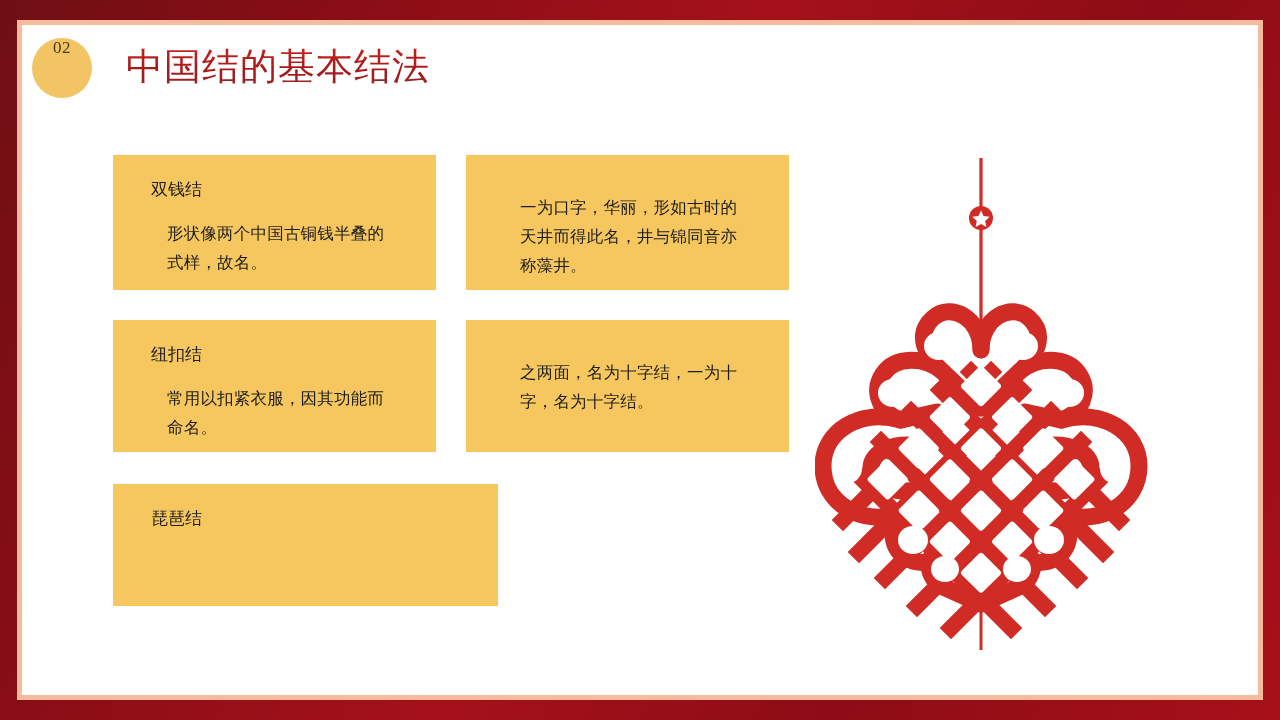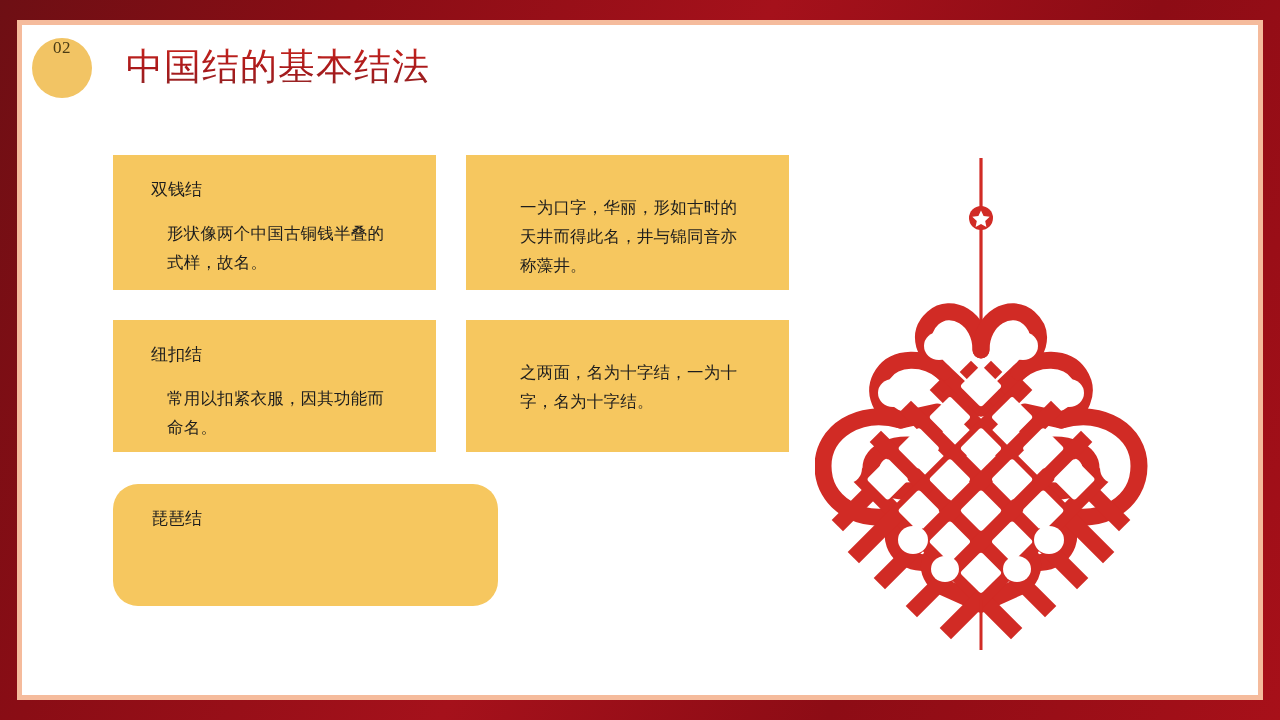--- a/index.html
+++ b/index.html
@@ -95,21 +95,21 @@
     gap: 30px;
   }
   .card {
     width: 385px;
     background: #f6c75f;
     box-sizing: border-box;
     padding: 22px 26px 16px 38px;
   }
   .card.h1 { height: 135px; }   
   .card.h2 { height: 132px; }   
-  .card.h3 { height: 122px; border-radius: 25px; }   
+  .card.h3 { height: 122px; }   
 
   .card-title {
     font-family: "Liberation Serif", "DejaVu Serif", serif;
     font-size: 17px;
     line-height: 26px;
     color: #1d1d1d;
     margin: 0 0 2px 0;
     white-space: nowrap;
   }
   .card-desc {

